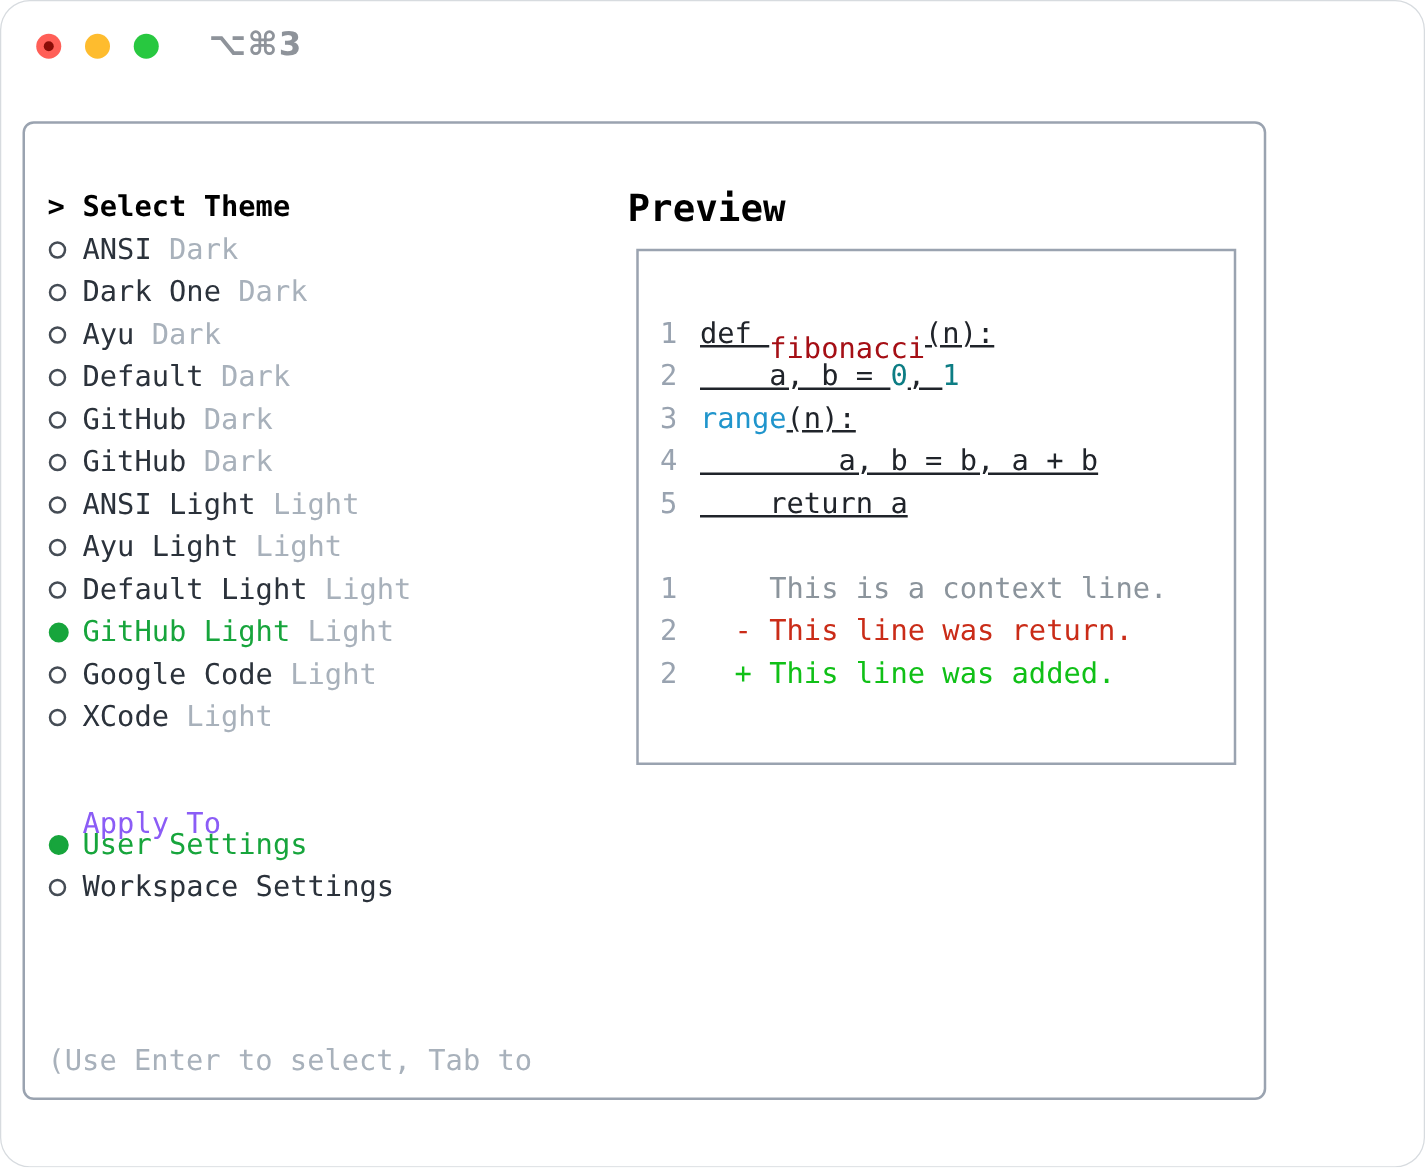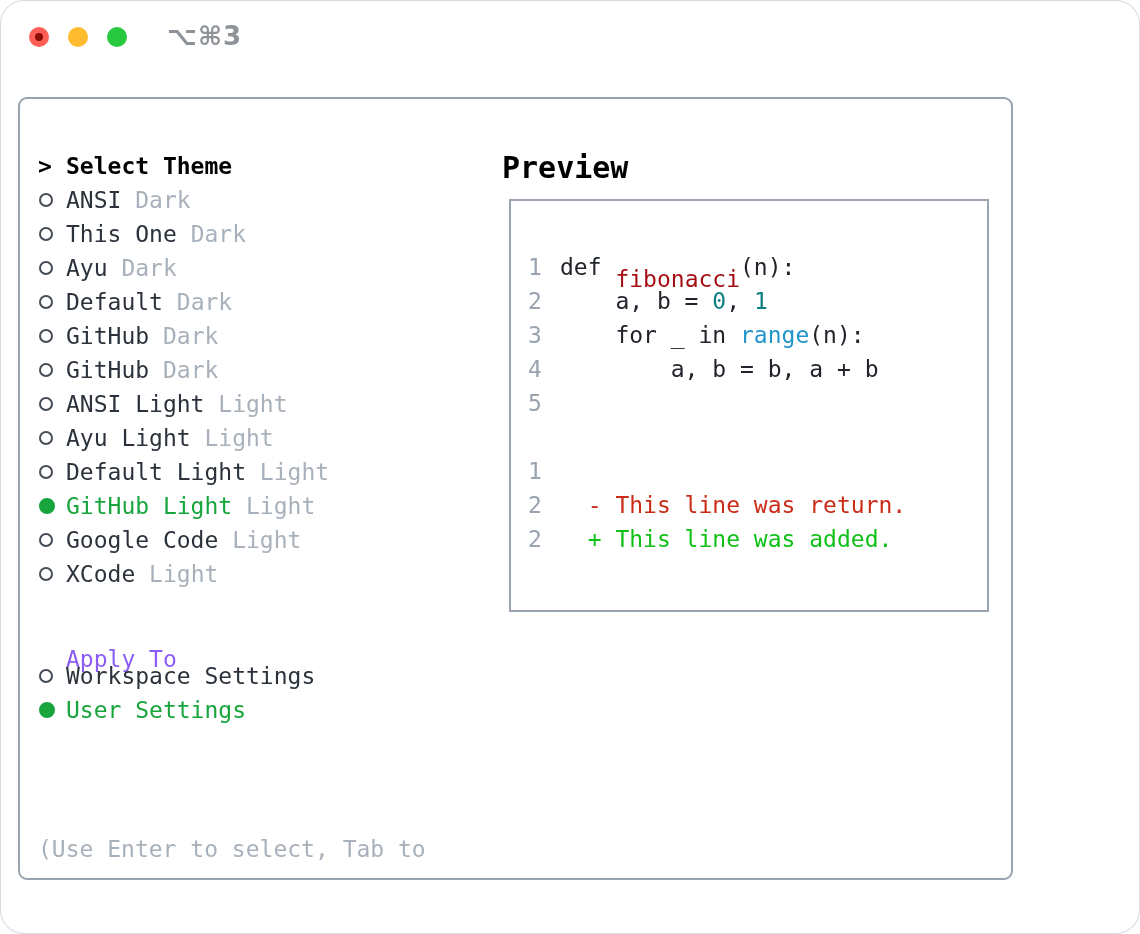--- a/index.html
+++ b/index.html
@@ -52,21 +52,21 @@
     font-size:30px;font-weight:700;color:#000;
   }
   .preview-box{
     position:absolute;left:489px;top:100px;width:476px;height:409px;
     border:2px solid var(--border-gray);box-sizing:content-box;background:#fff;
   }
   .code{position:absolute;left:17px;top:49px;}
   .code-row{display:flex;align-items:center;height:34px;font-size:23px;}
   .lnum{width:32px;flex:none;color:var(--line-number-gray);white-space:pre;}
   .seg{white-space:pre;}
-  .c-code{color:var(--code-default);}
+  .c-code{color:var(--code-default);text-decoration:underline;}
   .c-fn{color:var(--code-function-red);margin-top:23px;}
   .c-num{color:var(--code-number-teal);}
   .c-builtin{color:var(--code-builtin-blue);}
   .c-ctx{color:var(--diff-context-gray);}
   .c-del{color:var(--diff-deleted-red);}
   .c-add{color:var(--diff-added-green);}
 </style>
 </head>
 <body>
 
@@ -94,21 +94,21 @@
             <span class="marker">
               <span class="radio"></span>
             </span>
             <span class="t-name">ANSI</span>
             <span class="t-variant">Dark</span>
           </div>
           <div class="row">
             <span class="marker">
               <span class="radio"></span>
             </span>
-            <span class="t-name">This One</span>
+            <span class="t-name">Dark One</span>
             <span class="t-variant">Dark</span>
           </div>
           <div class="row">
             <span class="marker">
               <span class="radio"></span>
             </span>
             <span class="t-name">Ayu</span>
             <span class="t-variant">Dark</span>
           </div>
           <div class="row">
@@ -179,29 +179,29 @@
       <div class="spacer"></div>
 
       <div class="row">
         <span class="marker"></span>
         <span class="hdr2">Apply To</span>
       </div>
 
       <div id="apply-list">
           <div class="row">
             <span class="marker">
+              <span class="radio selected"></span>
+            </span>
+            <span class="t-name selected">User Settings</span>
+          </div>
+          <div class="row">
+            <span class="marker">
               <span class="radio"></span>
             </span>
             <span class="t-name">Workspace Settings</span>
-          </div>
-          <div class="row">
-            <span class="marker">
-              <span class="radio selected"></span>
-            </span>
-            <span class="t-name selected">User Settings</span>
           </div>
         </div>
 
       <div class="hint">
         <div>(Use Enter to select, Tab to</div>
         
       </div>
     </div>
 
     <div class="preview-title">Preview</div>
@@ -216,36 +216,37 @@
           </div>
           <div class="code-row">
             <span class="lnum">2</span>
             <span class="seg c-code">    a, b = </span>
             <span class="seg c-num">0</span>
             <span class="seg c-code">, </span>
             <span class="seg c-num">1</span>
           </div>
           <div class="code-row">
             <span class="lnum">3</span>
-            <span class="seg c-code">    for _ in </span>
             <span class="seg c-builtin">range</span>
             <span class="seg c-code">(n):</span>
           </div>
           <div class="code-row">
             <span class="lnum">4</span>
             <span class="seg c-code">        a, b = b, a + b</span>
           </div>
           <div class="code-row">
             <span class="lnum">5</span>
+            <span class="seg c-code">    return a</span>
           </div>
           <div class="code-row">
             <span class="lnum"></span>
           </div>
           <div class="code-row">
             <span class="lnum">1</span>
+            <span class="seg c-ctx">    This is a context line.</span>
           </div>
           <div class="code-row">
             <span class="lnum">2</span>
             <span class="seg c-del">  - This line was return.</span>
           </div>
           <div class="code-row">
             <span class="lnum">2</span>
             <span class="seg c-add">  + This line was added.</span>
           </div>
         </div>

